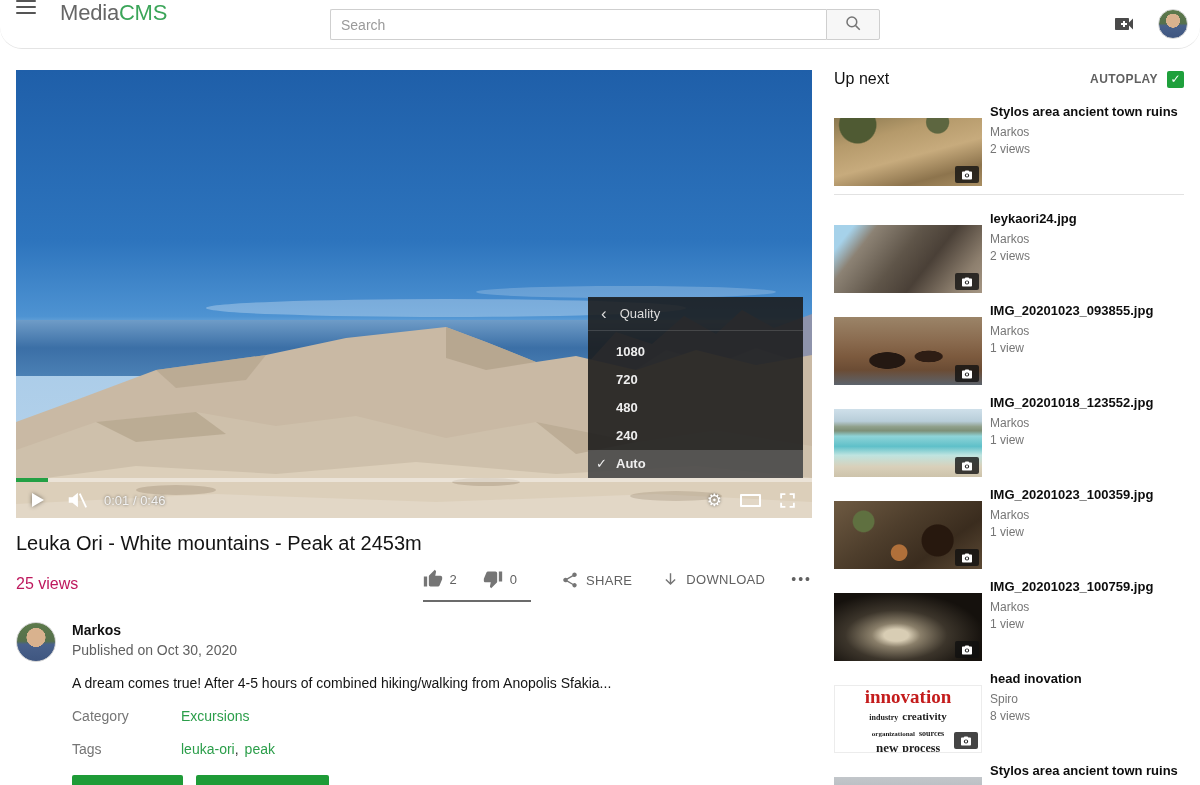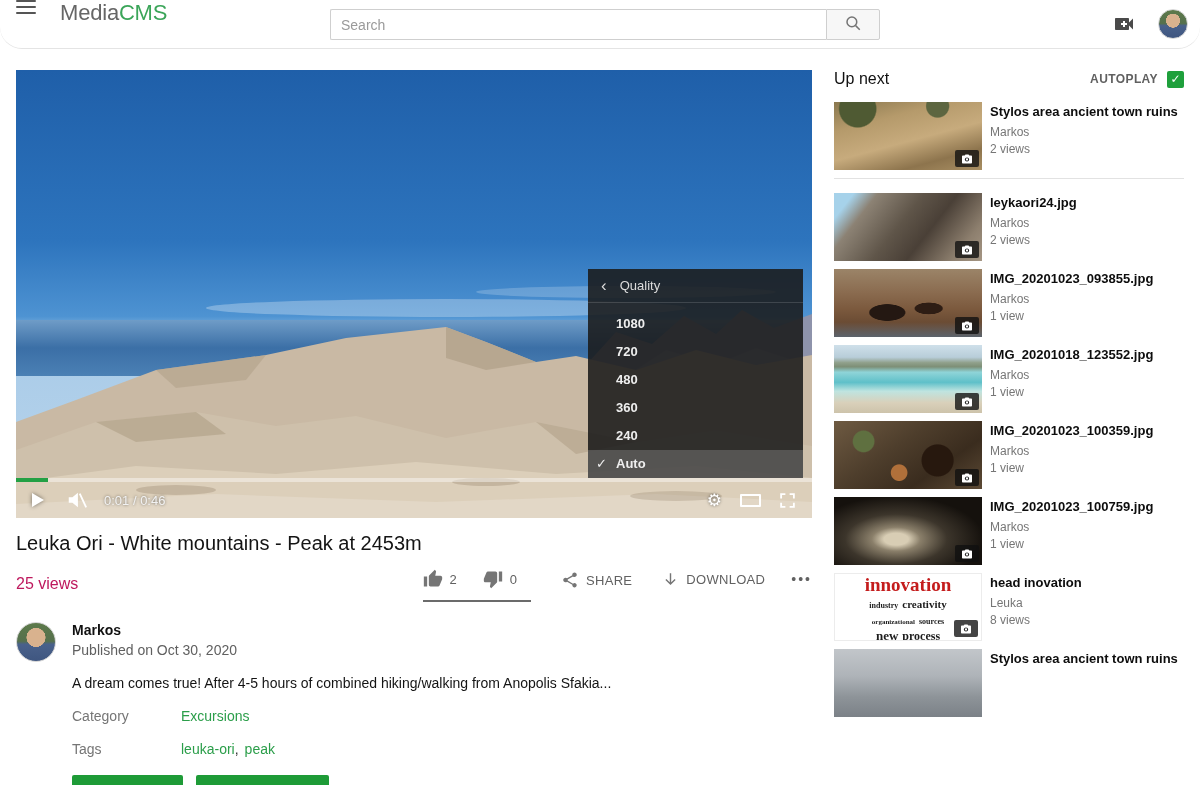--- a/index.html
+++ b/index.html
@@ -92,21 +92,21 @@
 
   
   .upnext-header { display:flex; margin-bottom:14px; }
   .upnext-title { font-size:16px; color:#111; }
   .autoplay { margin-left:auto; display:flex; align-items:center; gap:9px; }
   .autoplay-label { font-size:12px; font-weight:bold; color:#606060; letter-spacing:.4px; }
   .autoplay-check { width:17px; height:17px; background:#1fa03c; border-radius:2px;
     display:flex; align-items:center; justify-content:center; color:#fff; font-size:12px;
     font-weight:bold; cursor:pointer; }
   .upnext-item { display:flex; margin-bottom:8px; cursor:pointer; }
-  .thumb { width:148px; height:68px; position:relative; flex:none; }
+  .thumb { width:148px; height:68px; position:relative; flex:none;margin-top:16px; }
   .item-info { padding:1px 0 0 8px; }
   .item-title { font-size:13px; font-weight:bold; color:#0d0d0d; line-height:17px; }
   .item-author { font-size:12px; color:#767676; margin-top:5px; }
   .item-views { font-size:12px; color:#767676; margin-top:3px; }
   .upnext-divider { border:none; border-top:1px solid #e2e2e2; margin:2px 0 14px; }
   .photo-badge { position:absolute; right:3px; bottom:3px; width:24px; height:17px;
     background:rgba(15,15,15,.78); border-radius:2px; display:flex; align-items:center; justify-content:center; }
 
   
   .thumb-ruins { background:
@@ -214,21 +214,20 @@
 
       <div class="quality-menu">
         <div class="qm-header">
           <span class="qm-back">‹</span>
           <span>Quality</span>
         </div>
         <div class="qm-list">
           <div class="qm-item">1080</div>
           <div class="qm-item">720</div>
           <div class="qm-item">480</div>
-          <div class="qm-item">360</div>
           <div class="qm-item">240</div>
           <div class="qm-item selected">
             <span class="qm-check">✓</span>
             <span>Auto</span>
           </div>
         </div>
       </div>
 
       <div class="progress">
         <div class="progress-fill" style="width: 4%;"></div>
@@ -444,21 +443,21 @@
         <span class="photo-badge">
           <svg width="12" height="12" viewBox="0 0 24 24" fill="#fff">
               <path d="M9 3 7.3 5H4c-1.1 0-2 .9-2 2v12c0 1.1.9 2 2 2h16c1.1 0 2-.9 2-2V7c0-1.1-.9-2-2-2h-3.3L15 3H9z"></path>
               <circle cx="12" cy="13" r="4.2" fill="#1b1b1b"></circle>
               <circle cx="12" cy="13" r="2.3" fill="#fff"></circle>
             </svg>
         </span>
       </div>
       <div class="item-info">
         <div class="item-title">head inovation</div>
-        <div class="item-author">Leuka</div>
+        <div class="item-author">Spiro</div>
         <div class="item-views">8 views</div>
       </div>
     </div>
 
     <div class="upnext-item">
       <div class="thumb thumb-misty"></div>
       <div class="item-info">
         <div class="item-title">Stylos area ancient town ruins</div>
       </div>
     </div>

